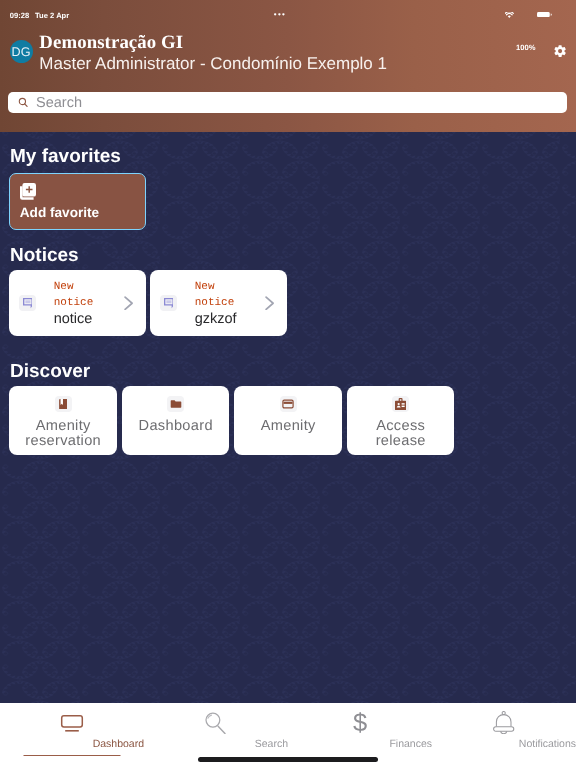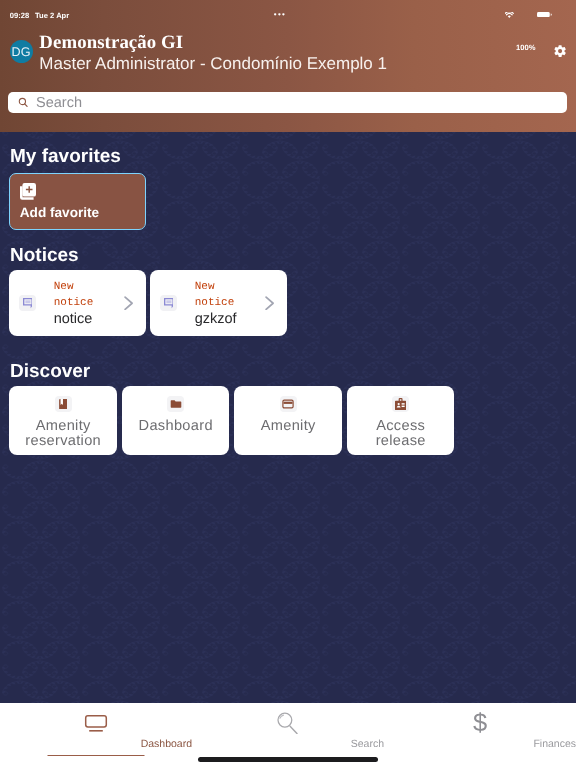--- a/index.html
+++ b/index.html
@@ -344,15 +344,28 @@
       <div class="tlabel">Search</div>
     </div>
     <div class="tab">
       <span class="ticon">
           <svg width="26" height="24" viewBox="0 0 26 24" style="margin-top:-1.5px">
             <text x="13" y="20.2" font-family="Liberation Sans, sans-serif" font-size="25.5" fill="#8e8e93" text-anchor="middle" font-weight="400">$</text>
           </svg>
         </span>
       <div class="tlabel">Finances</div>
     </div>
+    <div class="tab">
+      <span class="ticon">
+          <svg width="21.4" height="23.4" viewBox="0 0 21.4 23.4" style="margin-top:-1.8px">
+            <g fill="none" stroke="#9b9b9f" stroke-width="1.05">
+              <circle cx="10.7" cy="2.1" r="1.6"></circle>
+              <path d="M3.4 15.6 V10.9 a7.3 7.3 0 0 1 14.6 0 v4.7"></path>
+              <rect x="0.6" y="15.7" width="20.2" height="4.5" rx="2.25"></rect>
+              <path d="M7.6 20.3 a3.2 3.2 0 0 0 6.2 0"></path>
+            </g>
+          </svg>
+        </span>
+      <div class="tlabel">Notifications</div>
+    </div>
     <div class="homebar"></div>
   </div>
 </div>
 
 </body></html>

